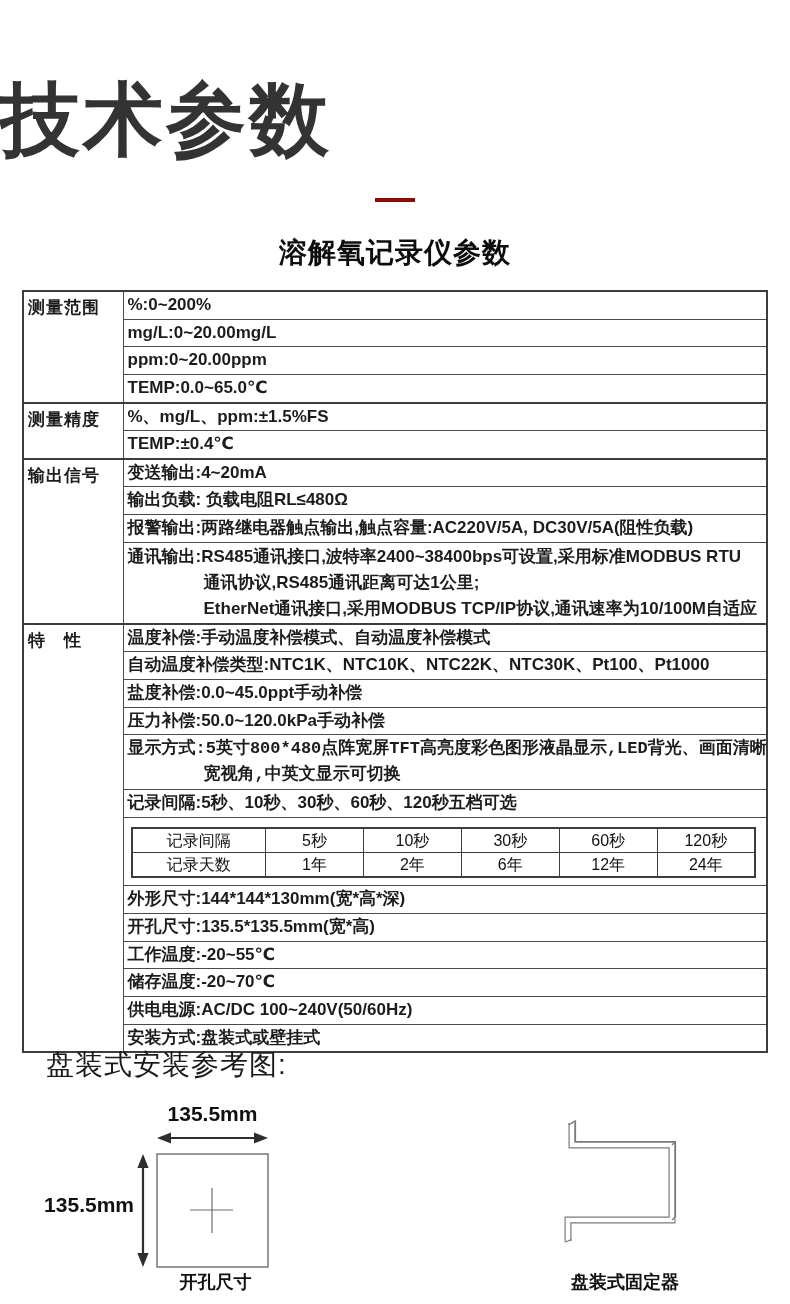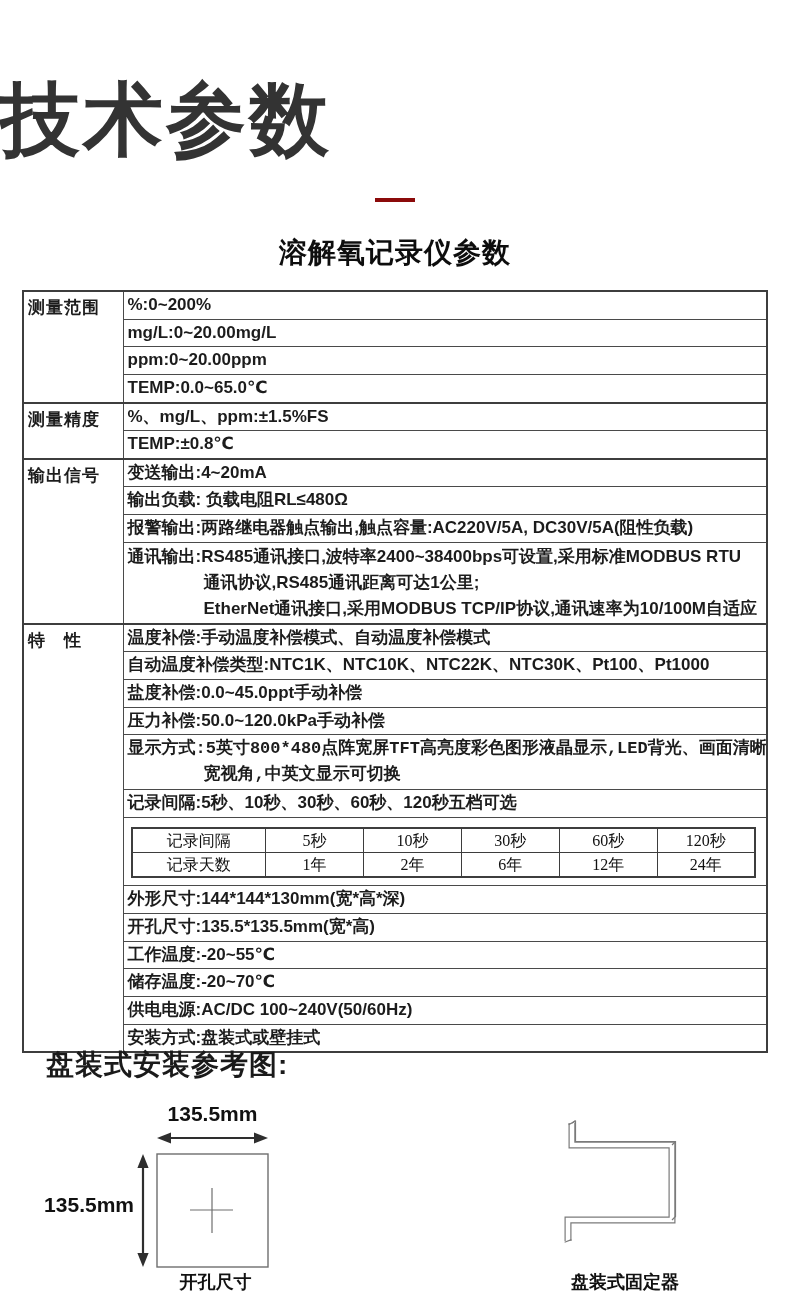--- a/index.html
+++ b/index.html
@@ -36,30 +36,30 @@
   .indent76{margin-left:76px;}
   .indent60{margin-left:76px;}
   td.h-comm{height:78px;vertical-align:middle;}
   td.h-disp{height:52px;vertical-align:middle;font-family:Liberation Mono, monospace;}
   td.h-inner{height:62px;vertical-align:top;padding:0 3px;}
   td.h-ext{height:32px;}
   
   table.record{
     width:calc(100% - 10px);margin:8px 2px 6px 3px;
     border-collapse:collapse;border:2px solid #3d3d3d;
-    font-family:Liberation Serif, serif;table-layout:fixed;
+    font-family:Liberation Sans, sans-serif;table-layout:fixed;
   }
   table.record td{
     border:1px solid #3d3d3d;text-align:center;font-size:16px;font-weight:400;
     height:23px;padding:0 2px;color:#111111;white-space:nowrap;overflow:hidden;
   }
   table.record col.rc1{width:21.5%;}
   
   .sec-heading{
-    position:absolute;left:46px;top:1046px;font-size:28px;font-weight:700;color:#1a1a1a;
+    position:absolute;left:46px;top:1046px;font-size:28px;font-weight:400;color:#1a1a1a;
     letter-spacing:1px;
   }
   .dim-label{position:absolute;font-size:21px;font-weight:700;color:#111;}
   .dim-top{left:150px;top:1102px;width:125px;text-align:center;}
   .dim-left{left:36px;top:1193px;width:98px;text-align:right;}
   .diagram{position:absolute;}
   .caption{position:absolute;font-size:18px;font-weight:700;color:#111;text-align:center;}
   .caption-cutout{left:148px;top:1270px;width:135px;}
   .caption-bracket{left:540px;top:1270px;width:170px;}
 </style>
@@ -88,21 +88,21 @@
       </tr>
     <tr>
         <td>TEMP:0.0~65.0℃</td>
       </tr>
 
     <tr class="gs">
       <td class="hdr" rowspan="2">测量精度</td>
       <td>%、mg/L、ppm:±1.5%FS</td>
     </tr>
     <tr>
-        <td>TEMP:±0.8℃</td>
+        <td>TEMP:±0.4℃</td>
       </tr>
 
     <tr class="gs">
       <td class="hdr" rowspan="4">输出信号</td>
       <td>变送输出:4~20mA</td>
     </tr>
     <tr>
         <td>输出负载: 负载电阻RL≤480Ω</td>
       </tr>
     <tr>

